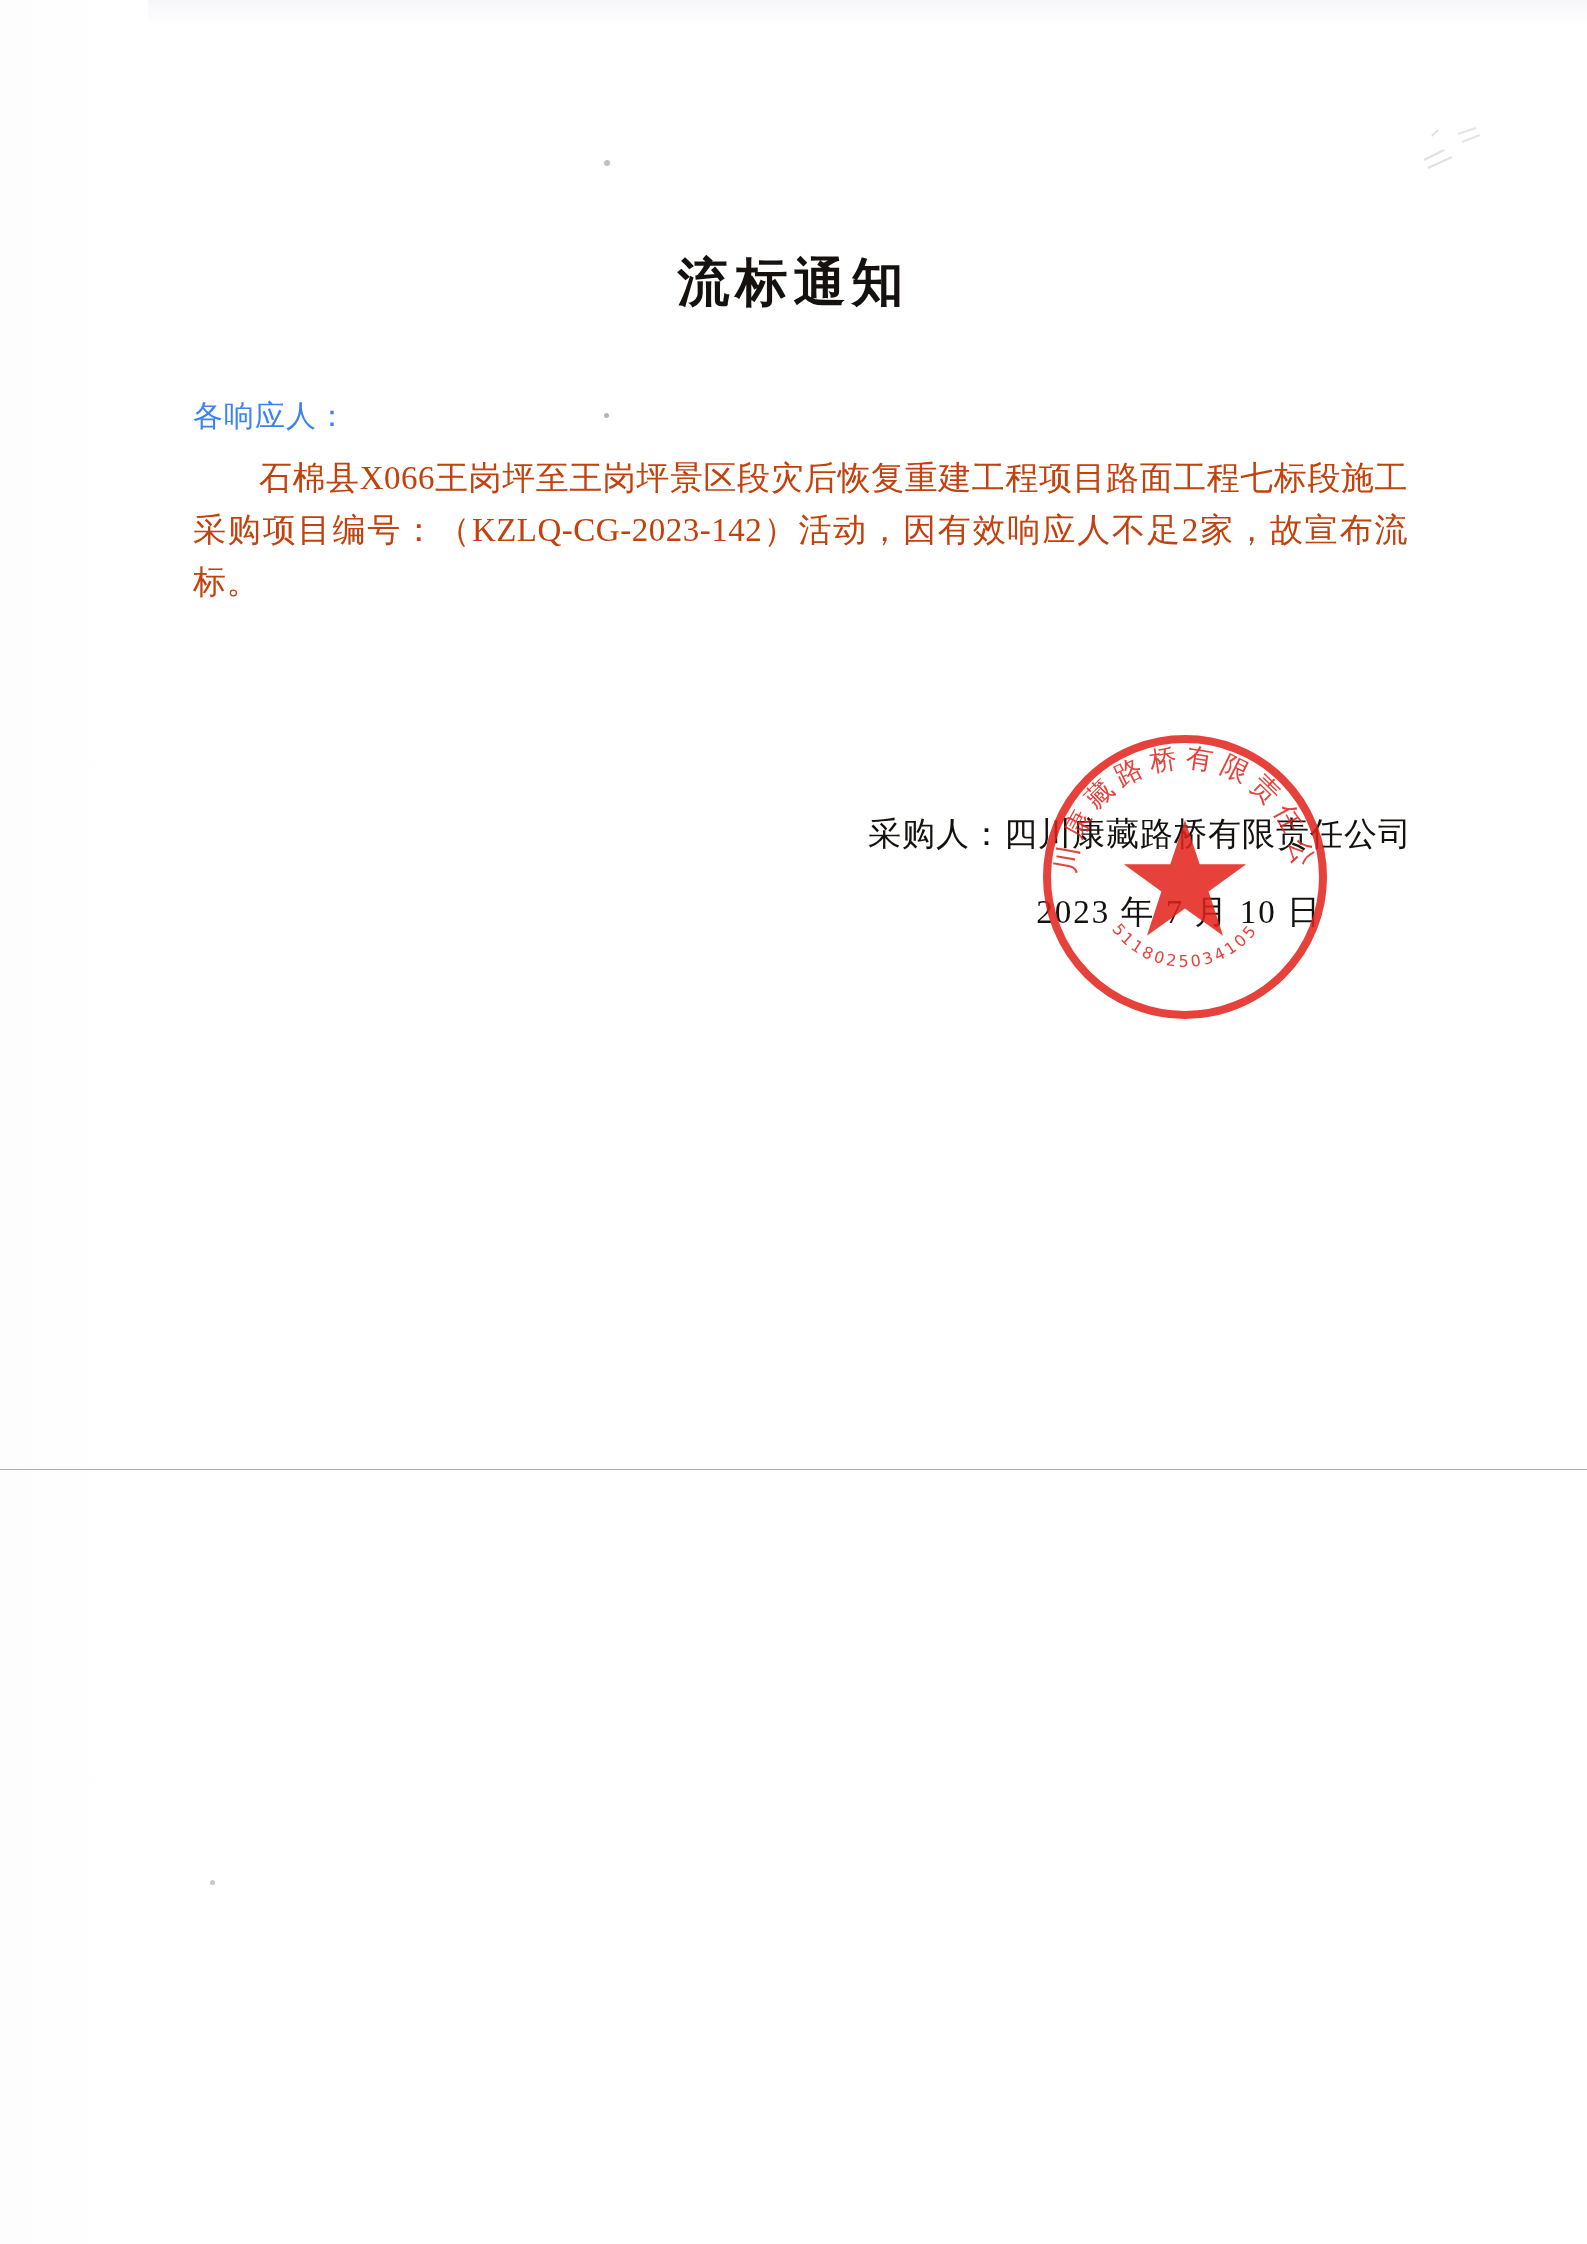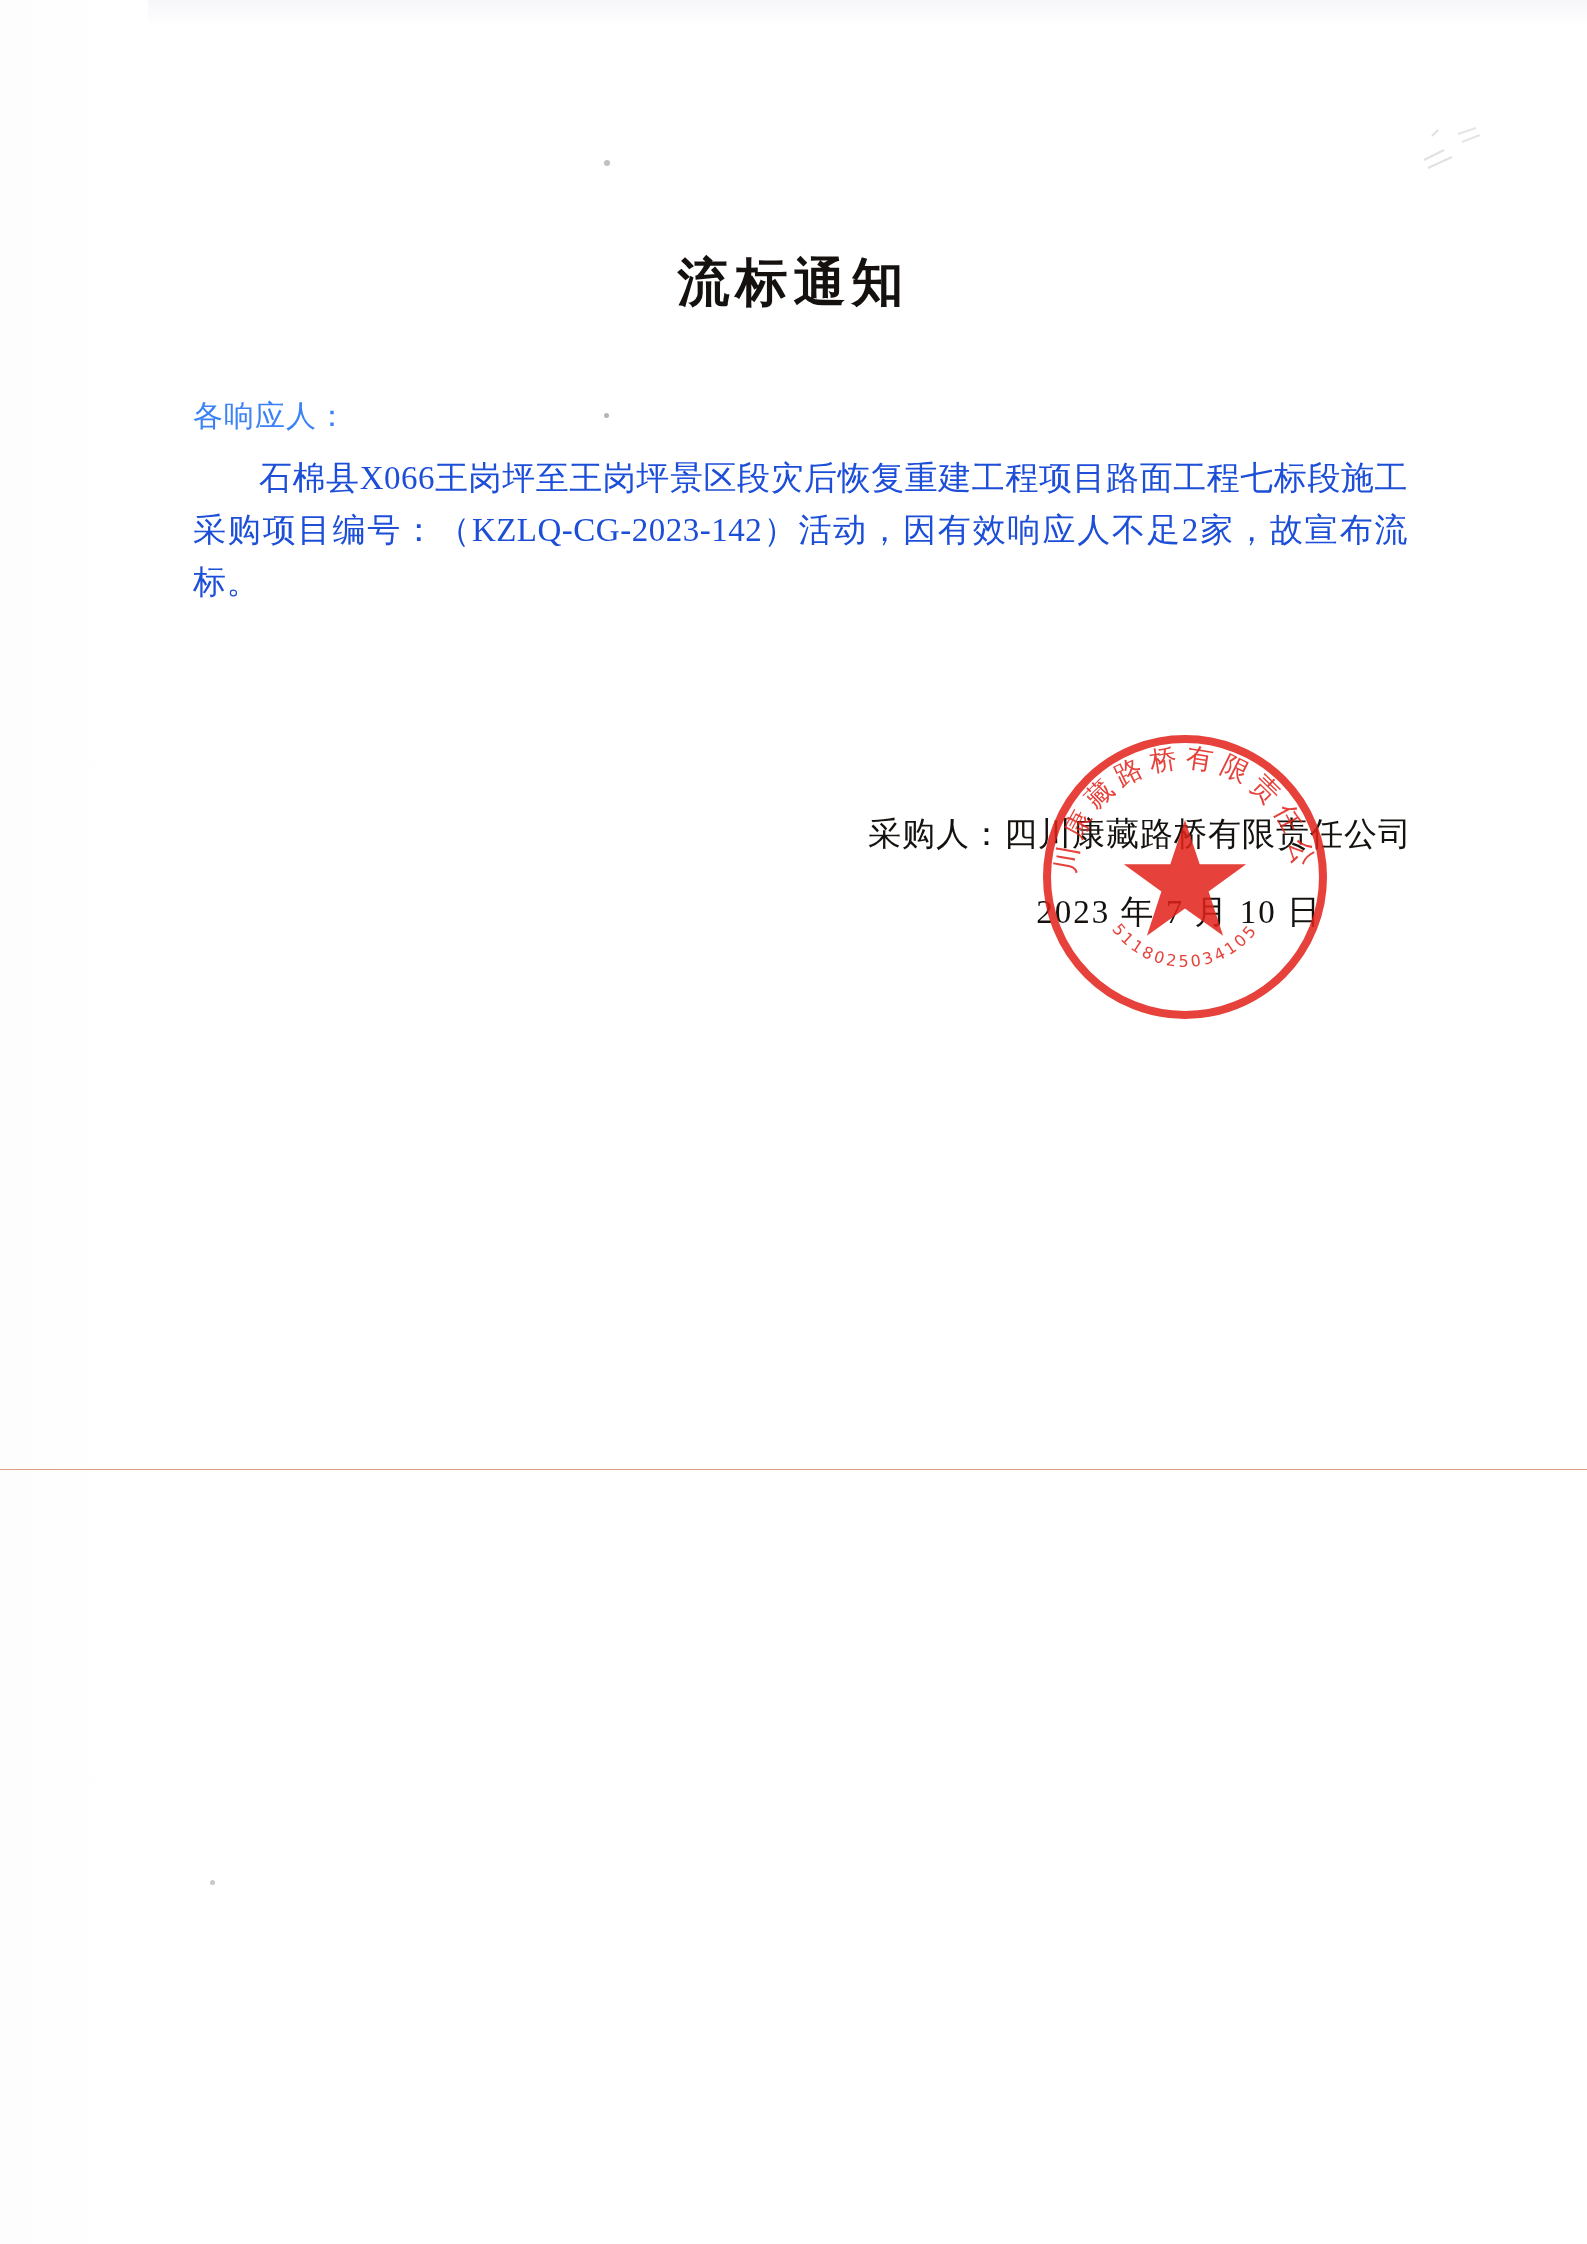--- a/index.html
+++ b/index.html
@@ -80,21 +80,21 @@
 
   .body-text {
     position: absolute;
     left: 193px;
     top: 452px;
     width: 1215px;
     font-size: 33px;
     line-height: 52px;
     letter-spacing: 0.5px;
     text-indent: 66px;
-    color: #1d4ed8;
+    color: #c2410c;
     text-align: justify;
   }
 
   .sign-buyer {
     position: absolute;
     left: 0;
     top: 812px;
     width: 1412px;
     text-align: right;
     font-size: 33px;

